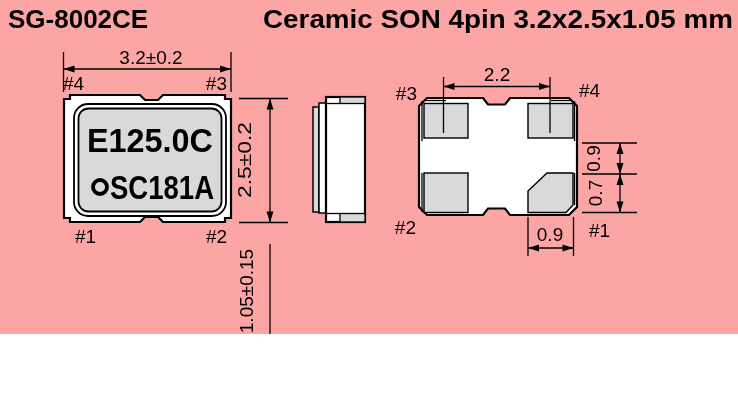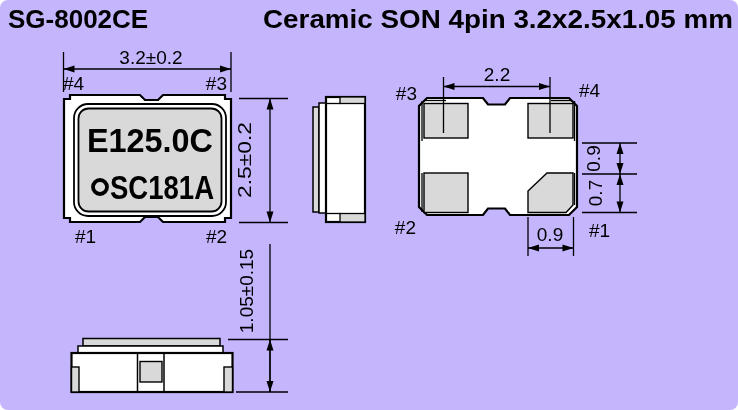--- a/index.html
+++ b/index.html
@@ -1,16 +1,16 @@
 <!DOCTYPE html>
 <html><head>
 <meta charset="utf-8">
 <style>
   html,body{margin:0;padding:0;background:#ffffff;}
-  #canvas{position:relative;width:738px;height:410px;background:#c4b5fd;overflow:hidden;border-radius:8px;}
+  #canvas{position:relative;width:738px;height:334px;background:#fca5a5;overflow:hidden;}
   svg text{font-family:"Liberation Sans","DejaVu Sans",sans-serif;fill:#000;}
   .hdr{font-size:26px;font-weight:bold;}
   .dim{font-size:19px;}
   .pin{font-size:19px;}
   .mark{font-size:34px;font-weight:bold;}
 </style>
 </head>
 <body>
 
 <div id="canvas">

